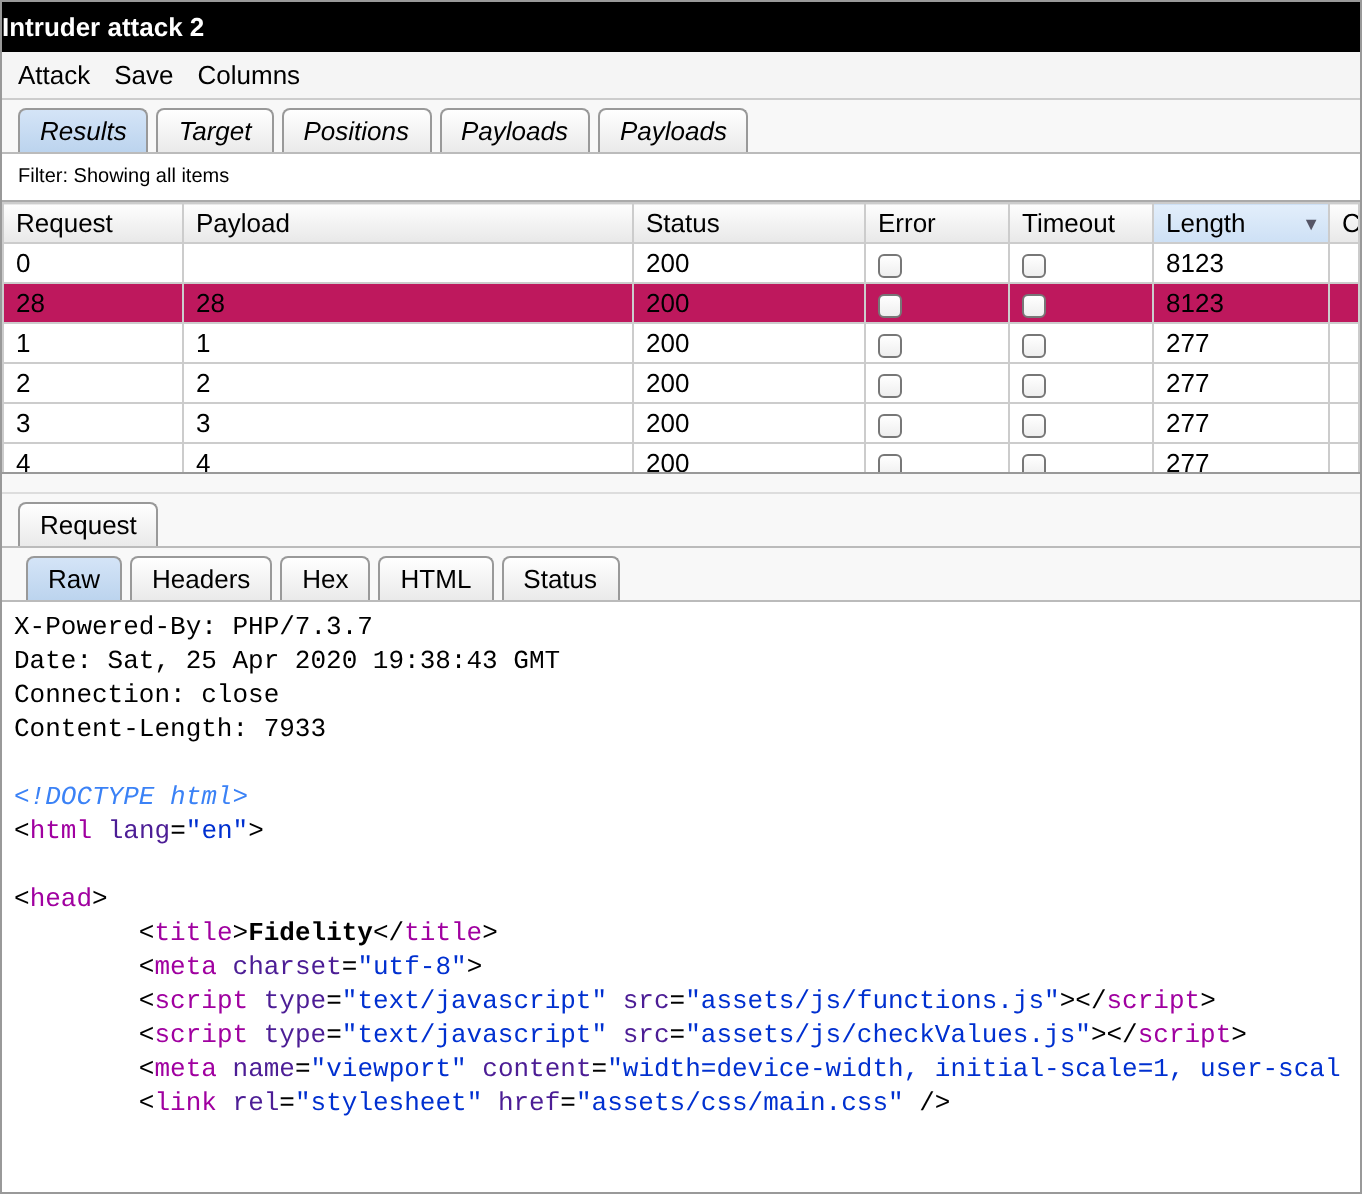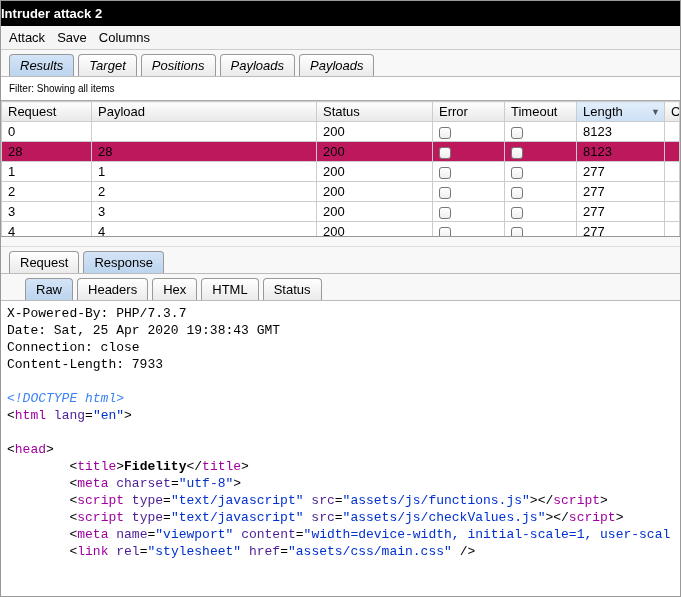--- a/index.html
+++ b/index.html
@@ -104,21 +104,21 @@
   .spacer { height: 10px; background: #f8f8f8; border-bottom:1px solid #ddd;}
   .subtabbar {
     background: #f8f8f8;
     padding: 4px 8px 0 8px;
     display: flex;
     gap: 4px;
     border-bottom: 1px solid #bbb;
   }
   .viewtabbar {
     background: #f8f8f8;
-    padding: 4px 8px 0 24px;
+    padding: 4px 8px 0 12px;
     display: flex;
     gap: 4px;
     border-bottom: 1px solid #bbb;
   }
   .rawpane {
     flex: 1;
     overflow: hidden;
     padding: 4px 6px;
     font-family: "Courier New", monospace;
     font-size: 13px;
@@ -238,21 +238,20 @@
           <td></td>
         </tr>
       </tbody>
 </table>
 </div>
 
 <div class="spacer"></div>
 
 <div class="subtabbar">
   <div class="tab">Request</div>
-  <div class="tab active">Response</div>
 </div>
 
 <div class="viewtabbar">
   <div class="tab active">Raw</div>
   <div class="tab">Headers</div>
   <div class="tab">Hex</div>
   <div class="tab">HTML</div>
   <div class="tab">Status</div>
 </div>
 

